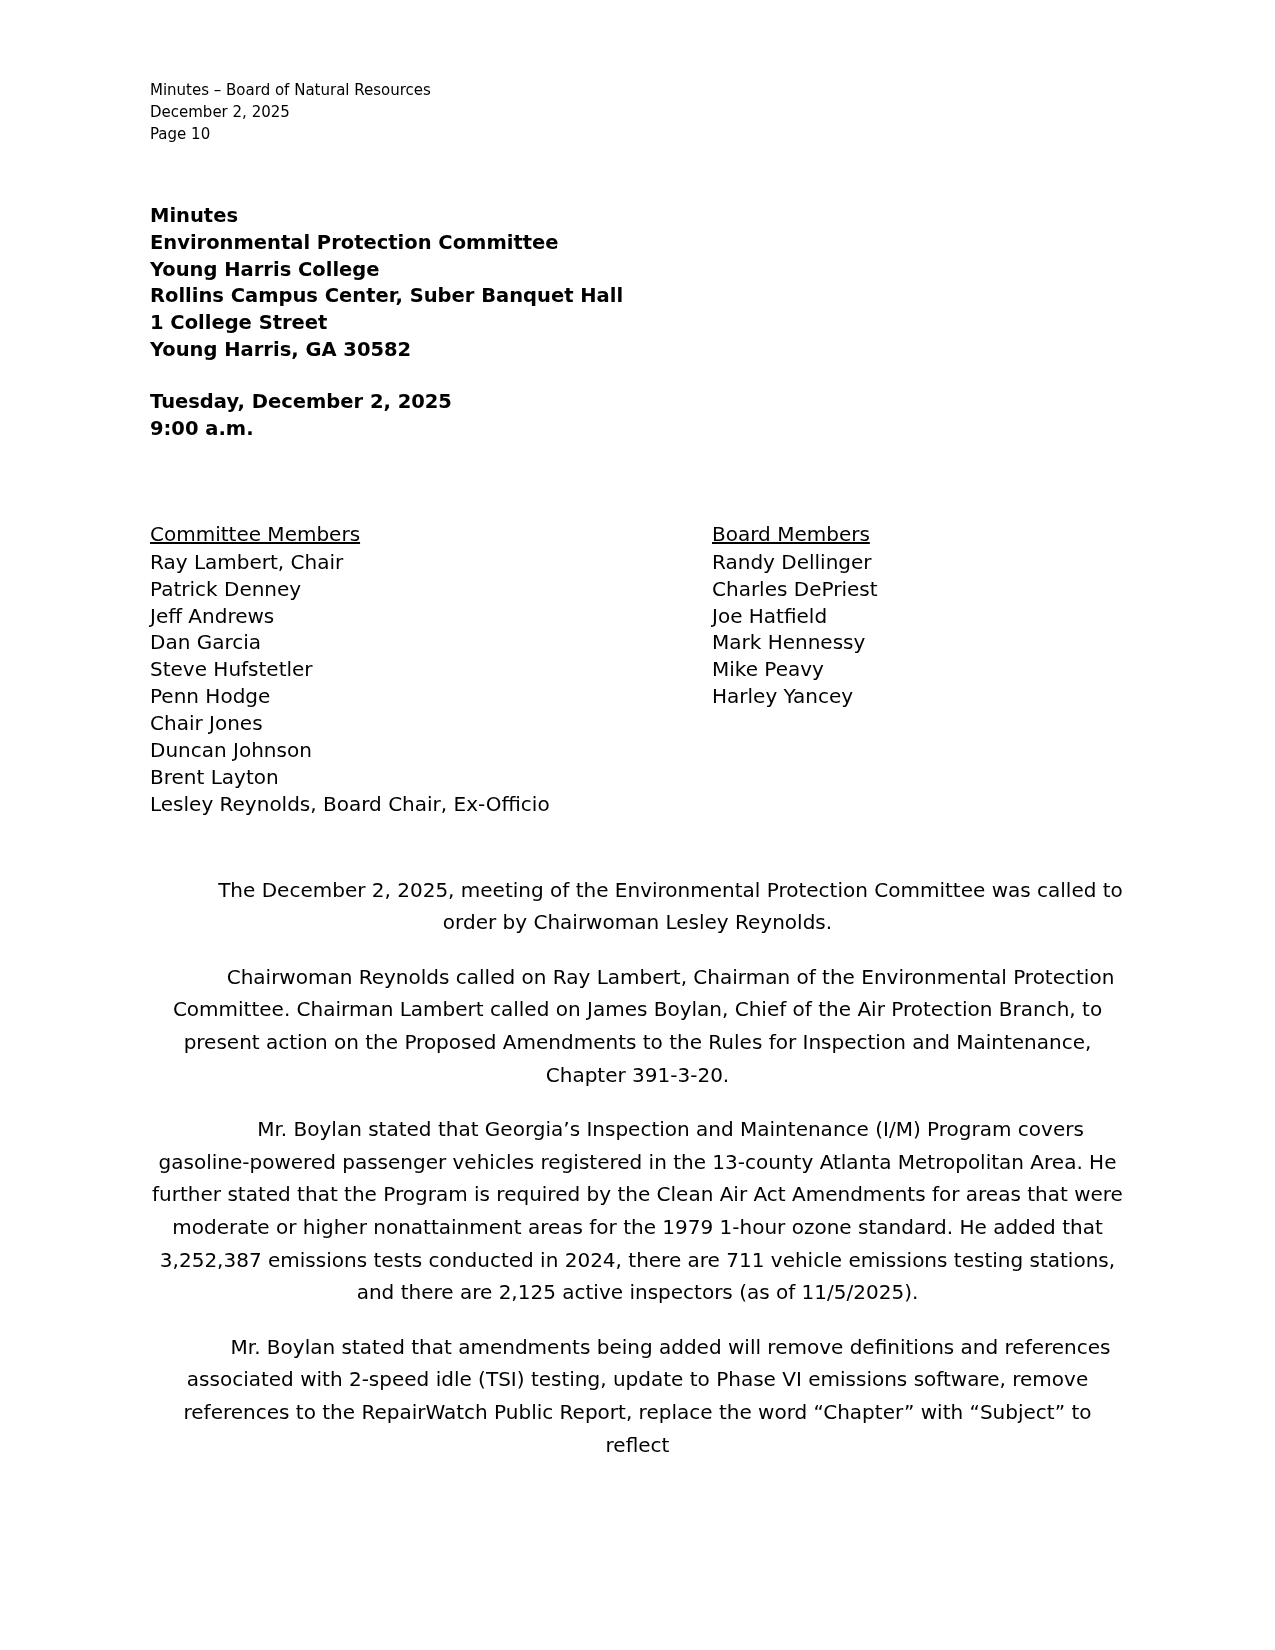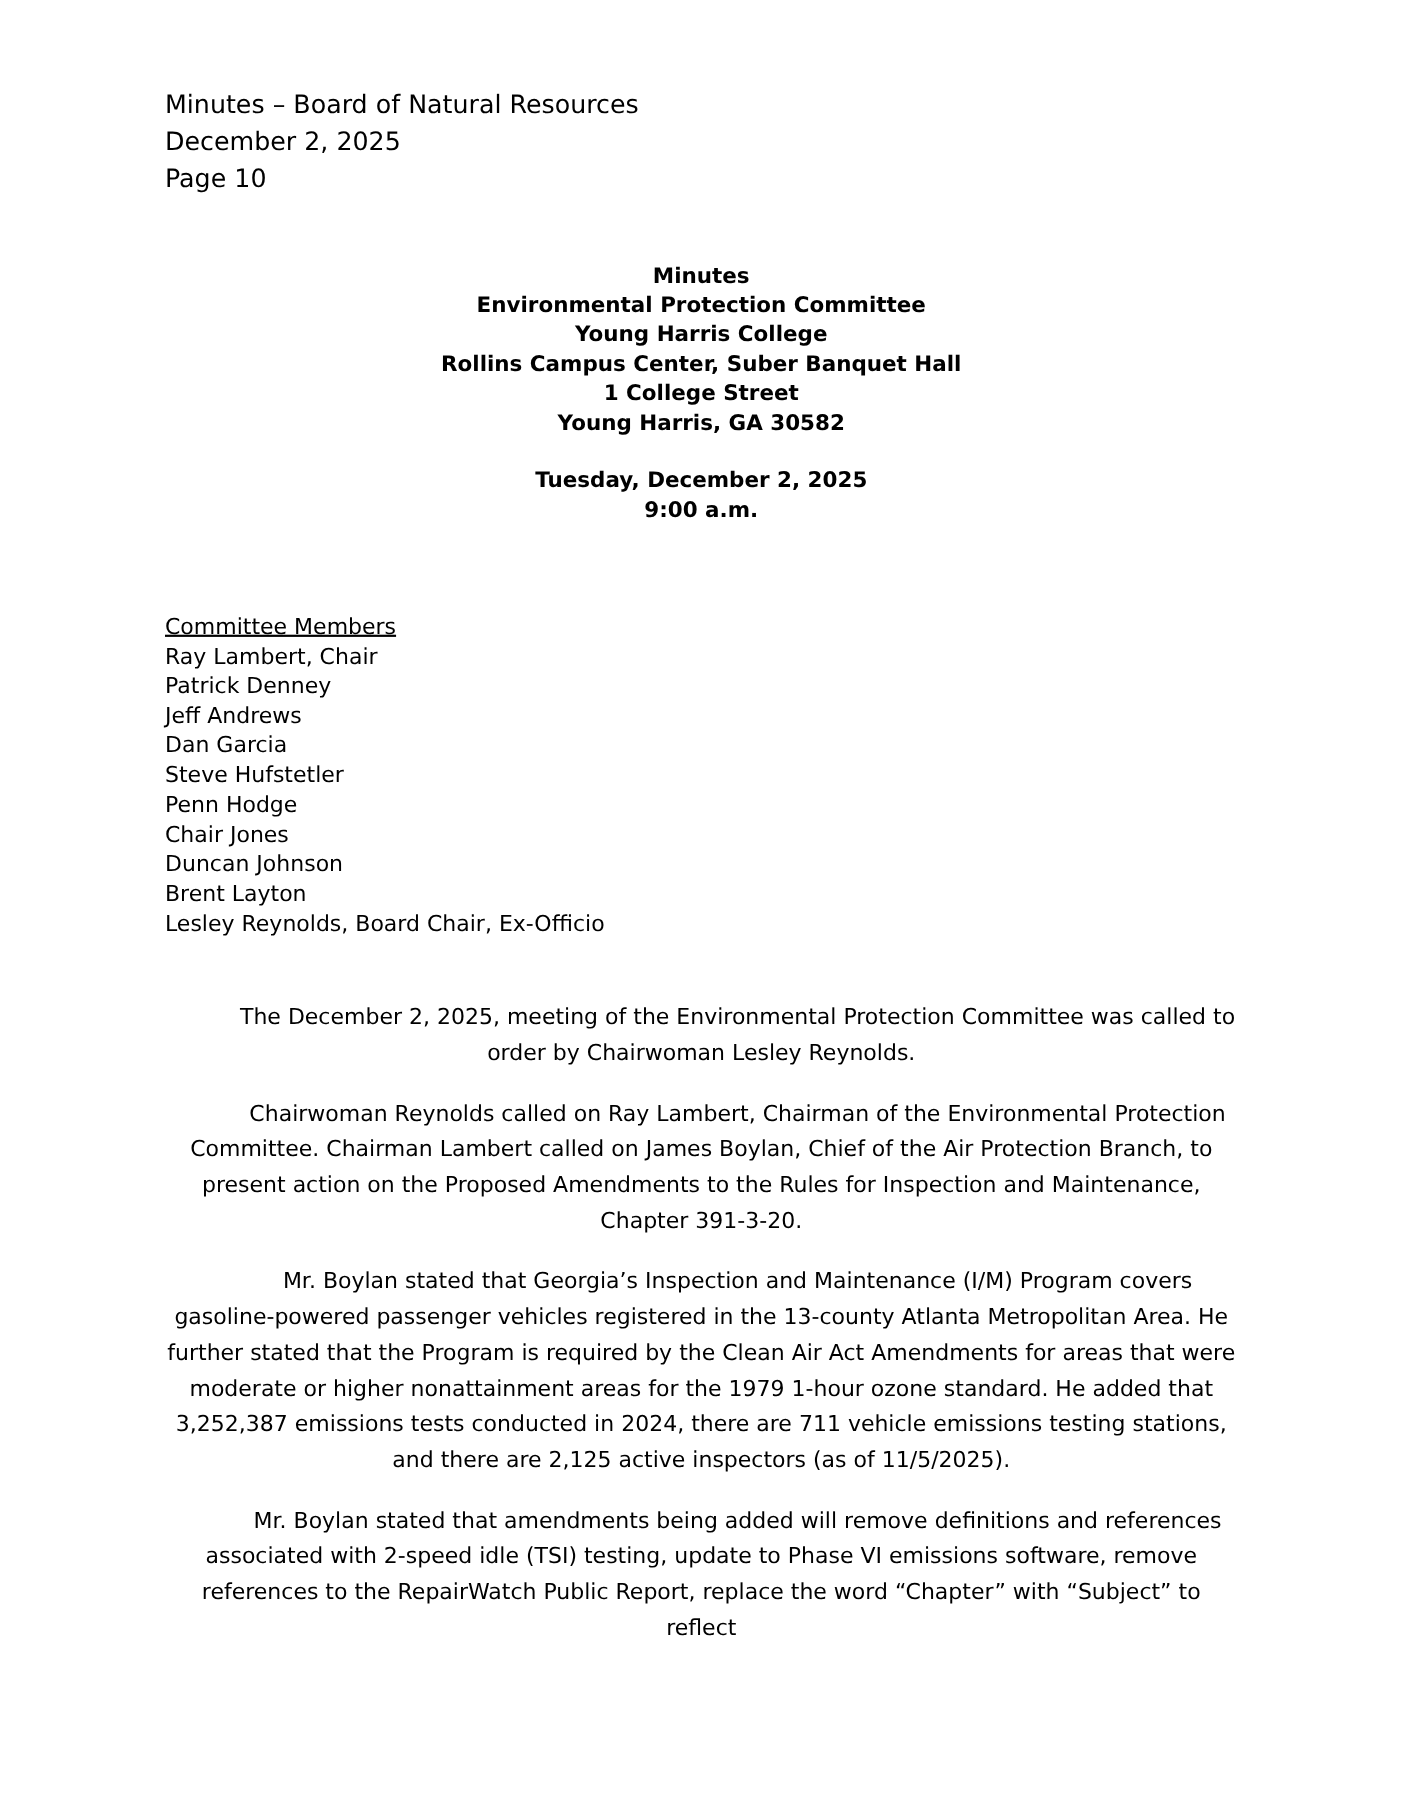--- a/index.html
+++ b/index.html
@@ -14,29 +14,28 @@
   .page {
     position: relative;
     width: 1275px;
     height: 1650px;
     background: #ffffff;
     box-sizing: border-box;
     padding: 72px 150px 0 150px;
     overflow: hidden;
   }
   .header-block {
-    font-size: 23px;
+    font-size: 15px;
     line-height: 1.45;
     margin-top: 8px;
   }
   .header-block div {
     white-space: pre;
   }
   .center-block {
-    text-align: center;
     font-weight: bold;
     font-size: 19.5px;
     line-height: 1.37;
     margin-top: 58px;
   }
   .center-block .gap {
     height: 26px;
   }
   .members {
     display: flex;
@@ -102,20 +101,29 @@
       <div class="member-name">Patrick Denney</div>
       <div class="member-name">Jeff Andrews</div>
       <div class="member-name">Dan Garcia</div>
       <div class="member-name">Steve Hufstetler</div>
       <div class="member-name">Penn Hodge</div>
       <div class="member-name">Chair Jones</div>
       <div class="member-name">Duncan Johnson</div>
       <div class="member-name">Brent Layton</div>
       <div class="member-name">Lesley Reynolds, Board Chair, Ex-Officio</div>
     </div>
+    <div class="col-right">
+      <div class="col-title">Board Members</div>
+      <div class="member-name">Randy Dellinger</div>
+      <div class="member-name">Charles DePriest</div>
+      <div class="member-name">Joe Hatfield</div>
+      <div class="member-name">Mark Hennessy</div>
+      <div class="member-name">Mike Peavy</div>
+      <div class="member-name">Harley Yancey</div>
+    </div>
   </div>
 
   <div class="body-text">
     <p>The December 2, 2025, meeting of the Environmental Protection Committee was called to order by Chairwoman Lesley Reynolds.</p>
     <p>Chairwoman Reynolds called on Ray Lambert, Chairman of the Environmental Protection Committee.  Chairman Lambert called on James Boylan, Chief of the Air Protection Branch, to present action on the Proposed Amendments to the Rules for Inspection and Maintenance, Chapter 391-3-20.</p>
     <p>Mr. Boylan stated that Georgia’s Inspection and Maintenance (I/M) Program covers gasoline-powered passenger vehicles registered in the 13-county Atlanta Metropolitan Area. He further stated that the Program is required by the Clean Air Act Amendments for areas that were moderate or higher nonattainment areas for the 1979 1-hour ozone standard. He added that 3,252,387 emissions tests conducted in 2024, there are 711 vehicle emissions testing stations, and there are 2,125 active inspectors (as of 11/5/2025).</p>
     <p>Mr. Boylan stated that amendments being added will remove definitions and references associated with 2-speed idle (TSI) testing, update to Phase VI emissions software, remove references to the RepairWatch Public Report, replace the word “Chapter” with “Subject” to reflect</p>
   </div>
 
 </div>

